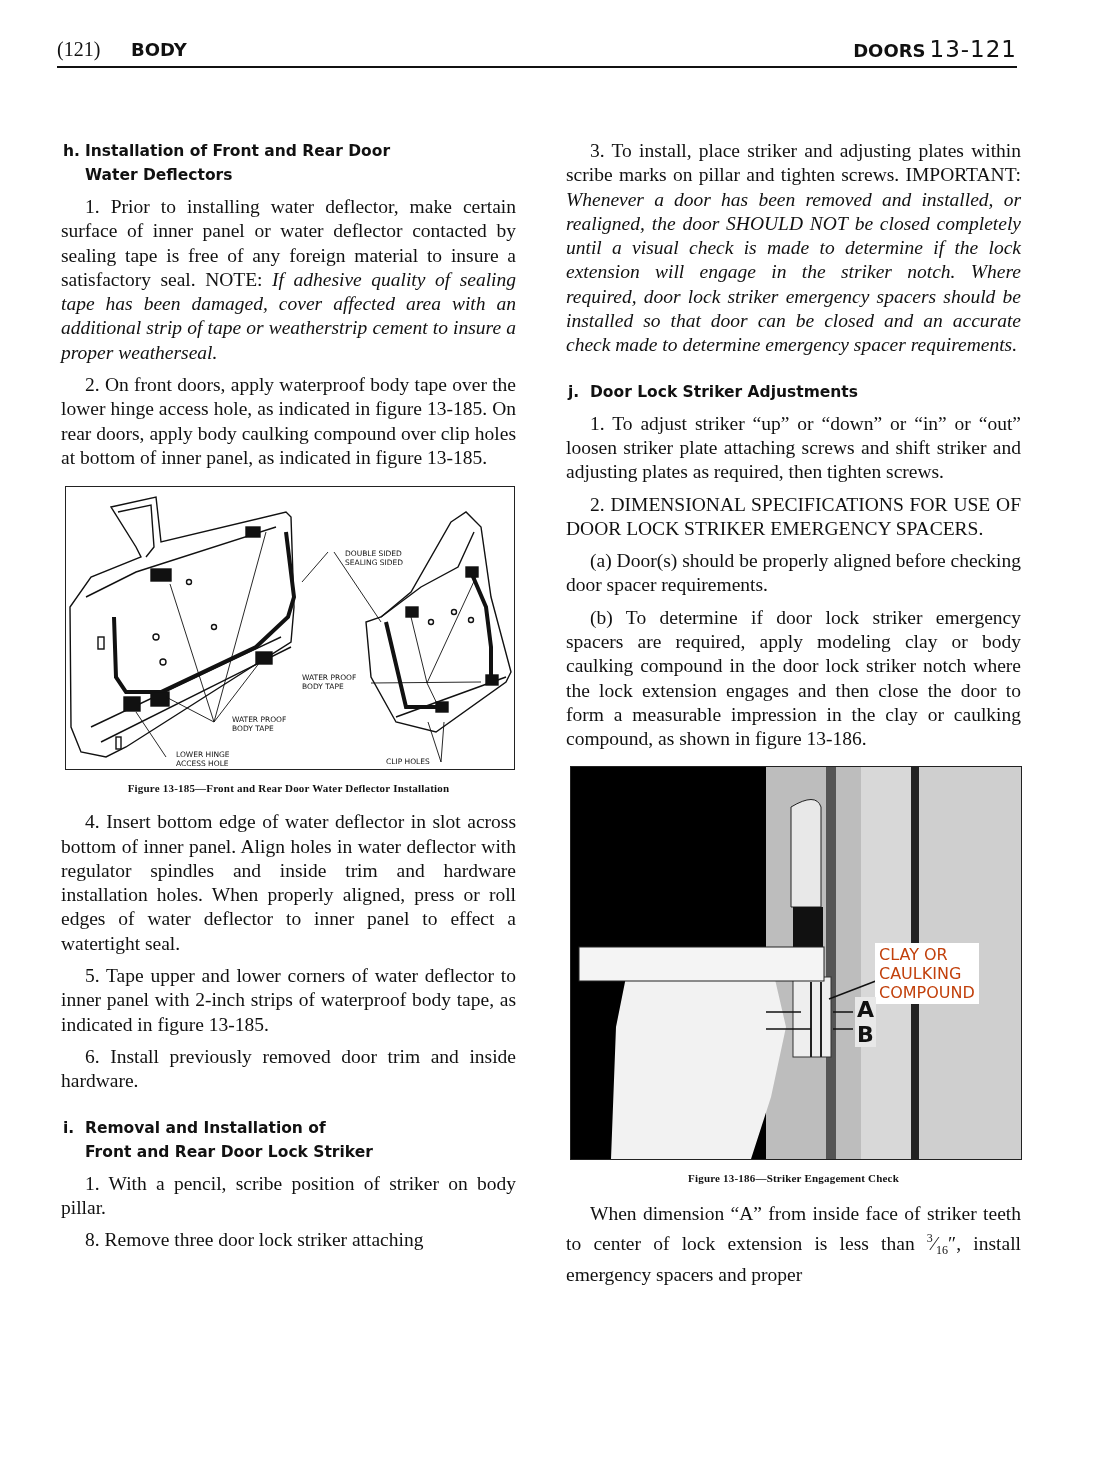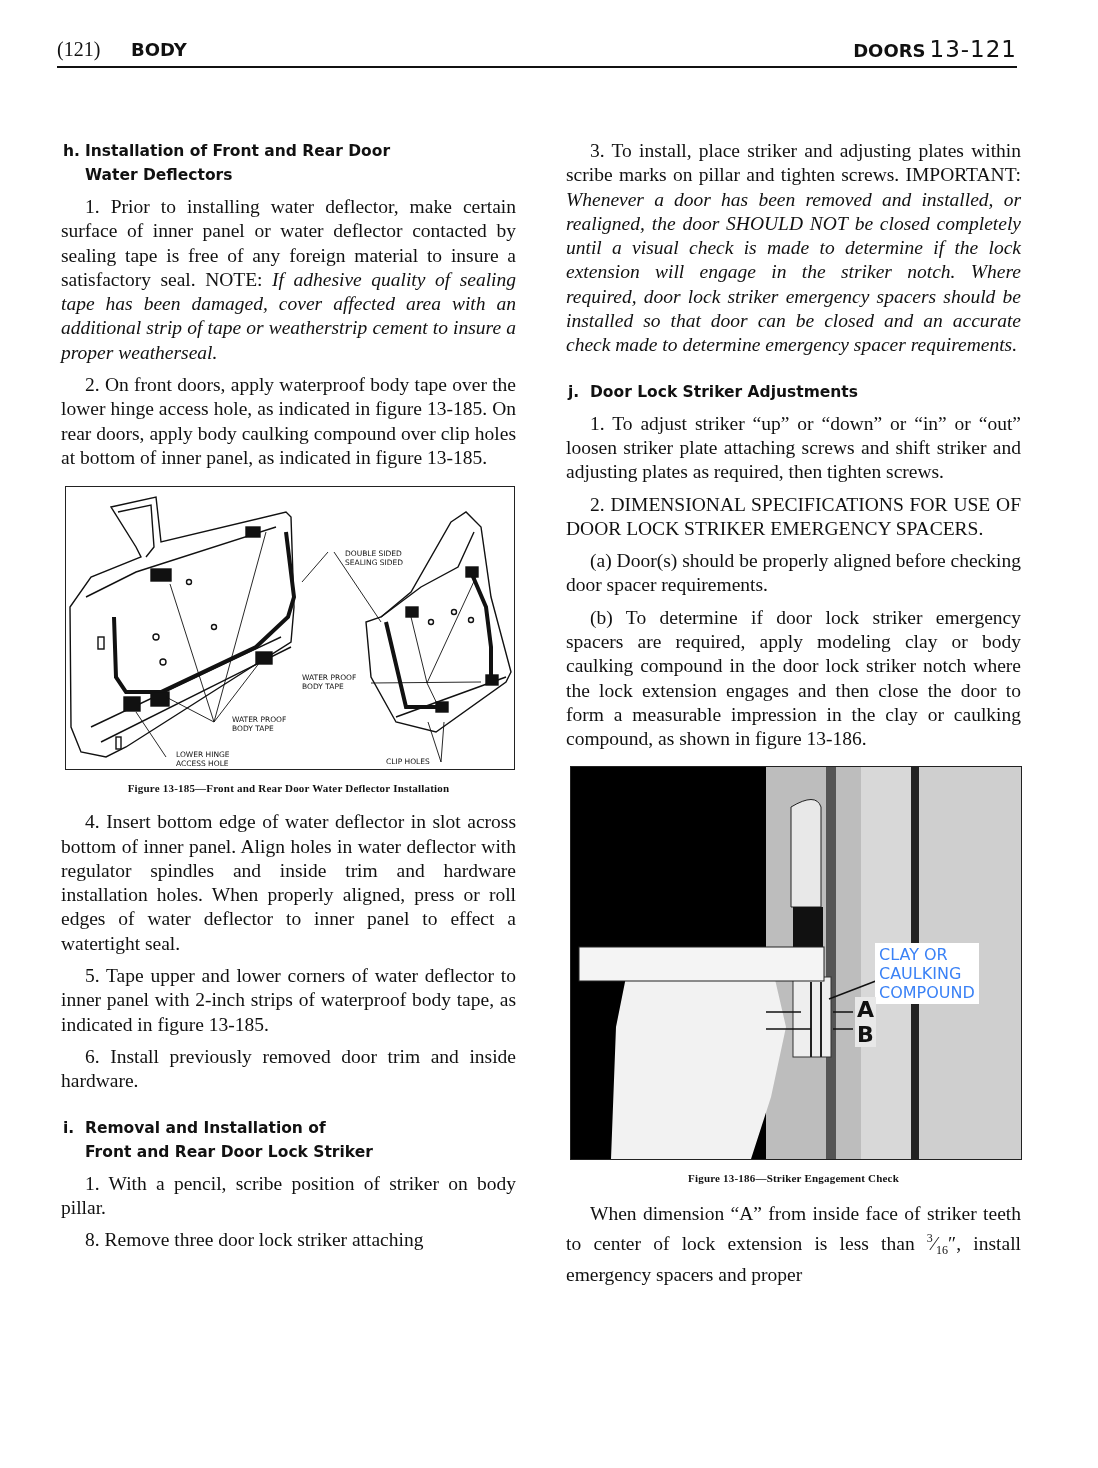--- a/index.html
+++ b/index.html
@@ -18,21 +18,21 @@
   p.body.noindent { text-indent:0; }
   p.body i { font-style:italic; }
   .heading { font-family:"DejaVu Sans", sans-serif; font-weight:bold; font-size:15.5px; line-height:24px; margin:0 0 8px 0; padding-left:24px; }
   .heading .lbl { display:inline-block; width:22px; margin-left:-24px; padding-left:2px; }
   .heading .cont { display:block; padding-left:0; }
   .caption { font-family:Liberation Serif, serif; font-weight:bold; font-size:11px; text-align:center; margin:12px 0 16px 0; letter-spacing:0.2px; }
   .fig1 { width:448px; height:282px; border:1.5px solid #222; position:relative; margin:16px 0 0 4px; background:#fff; }
   .fig1 svg { position:absolute; left:0; top:0; }
   .fig2 { width:450px; height:392px; border:1.5px solid #222; position:relative; margin:14px 0 0 4px; background:#000; overflow:hidden; }
   .figlabel { position:absolute; font-family:"DejaVu Sans", sans-serif; font-size:7.5px; line-height:9px; color:#111; background:#fff; }
-  .photolabel { position:absolute; font-family:"DejaVu Sans", sans-serif; font-size:16px; line-height:19px; background:#fff; padding:2px 4px; color:#3b82f6; }
+  .photolabel { position:absolute; font-family:"DejaVu Sans", sans-serif; font-size:16px; line-height:19px; background:#fff; padding:2px 4px; color:#c2410c; }
   .bigletter { position:absolute; font-family:"DejaVu Sans", sans-serif; font-weight:bold; font-size:22px; background:#e8e8e8; color:#111; padding:0 2px; }
   .frac { font-size:12px; vertical-align:super; }
   .frac2 { font-size:12px; vertical-align:sub; }
   .gap { height:14px; }
 </style>
 </head>
 <body>
 
 <div class="header">
   <div class="hdr-left">

